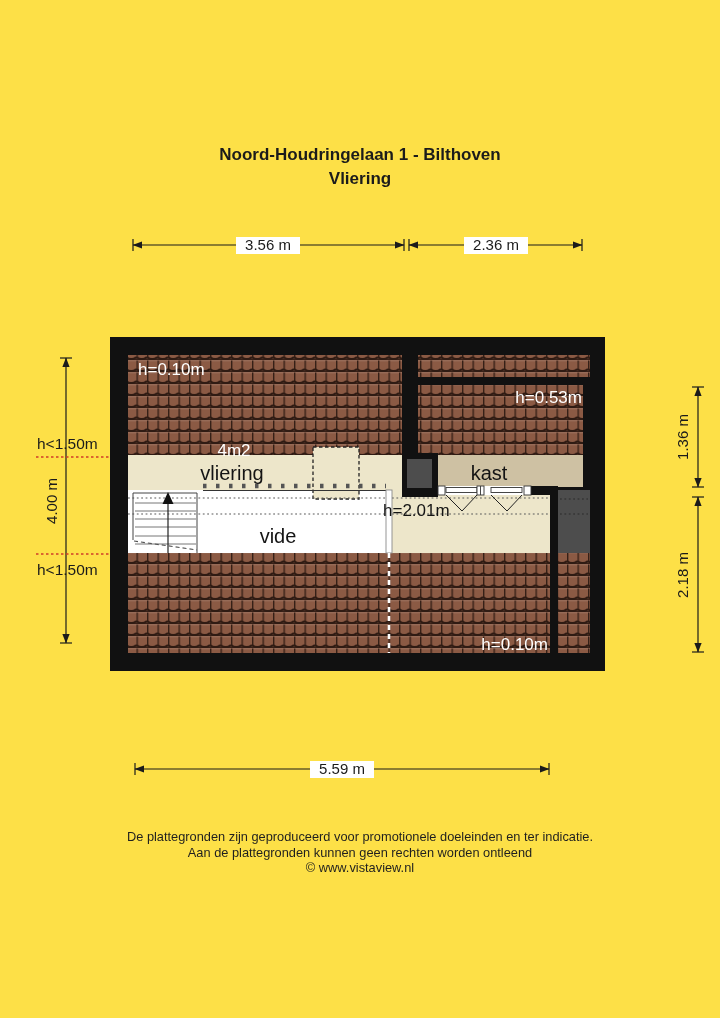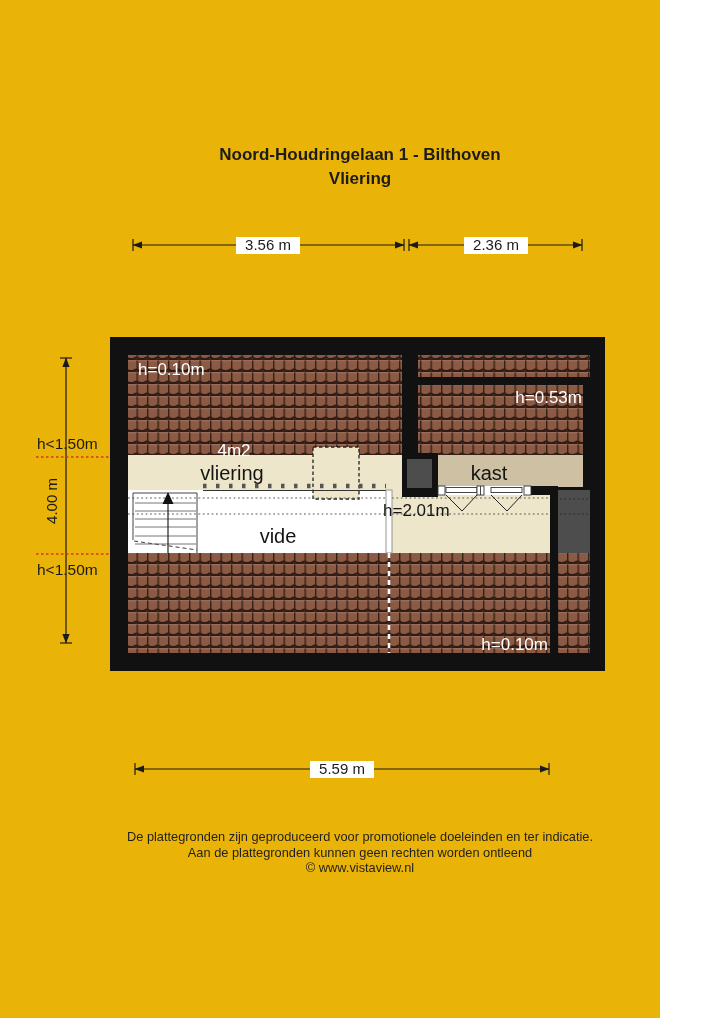--- a/index.html
+++ b/index.html
@@ -1,19 +1,19 @@
 <!DOCTYPE html>
 <html><head>
 <meta charset="utf-8">
 <style>
   html,body{margin:0;padding:0;background:#ffffff;}
   .page{
     position:relative;
-    width:660px;height:1018px;
-    background:#eab308;
+    width:720px;height:1018px;
+    background:#fde047;
     font-family:"Liberation Sans", sans-serif;
     overflow:hidden;
   }
   svg{display:block;}
   text{font-family:"Liberation Sans", sans-serif;}
   .title-text{font-size:17px;font-weight:bold;fill:#1b1b1b;}
   .dim-text{font-size:15px;fill:#1b1b1b;}
   .hmark-text{font-size:15.5px;fill:#1b1b1b;}
   .room-text{font-size:20px;fill:#141414;}
   .height-white{font-size:17px;fill:#ffffff;}

